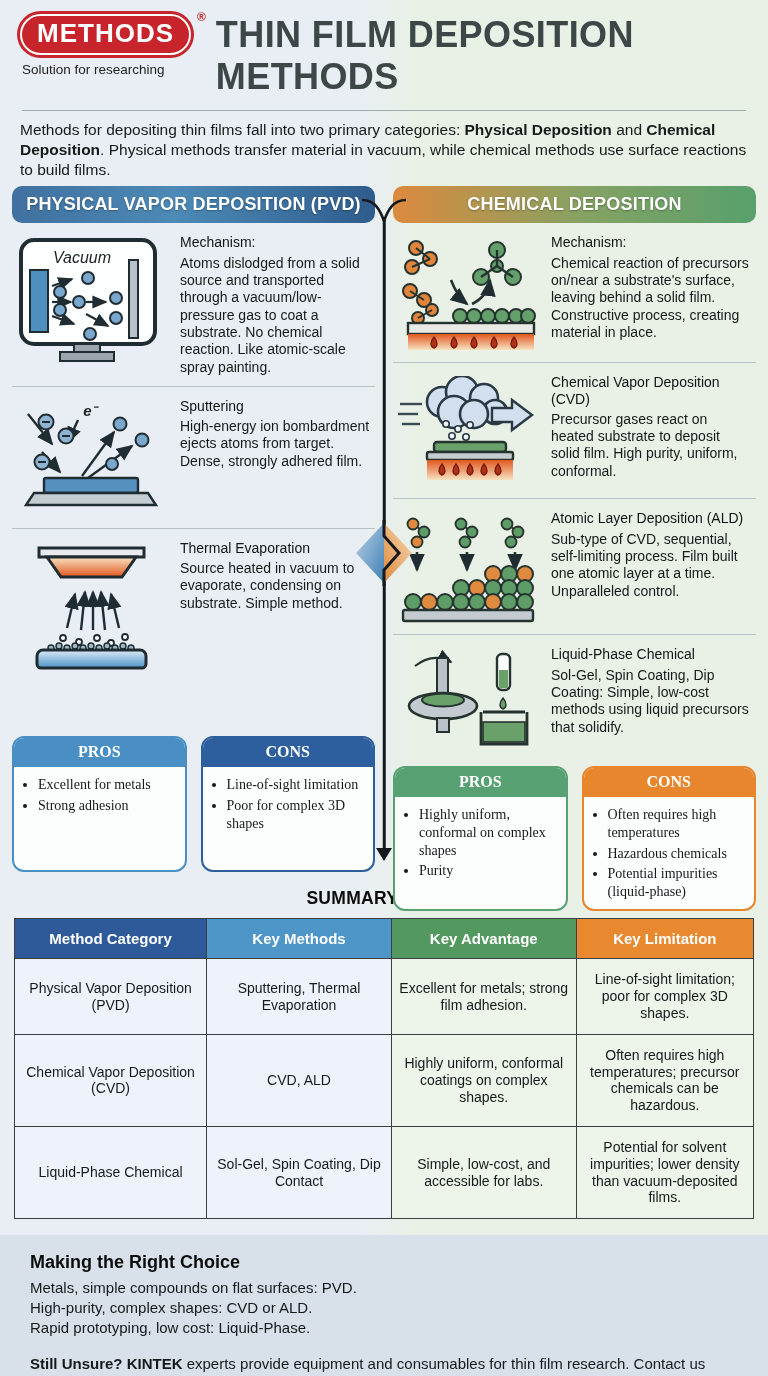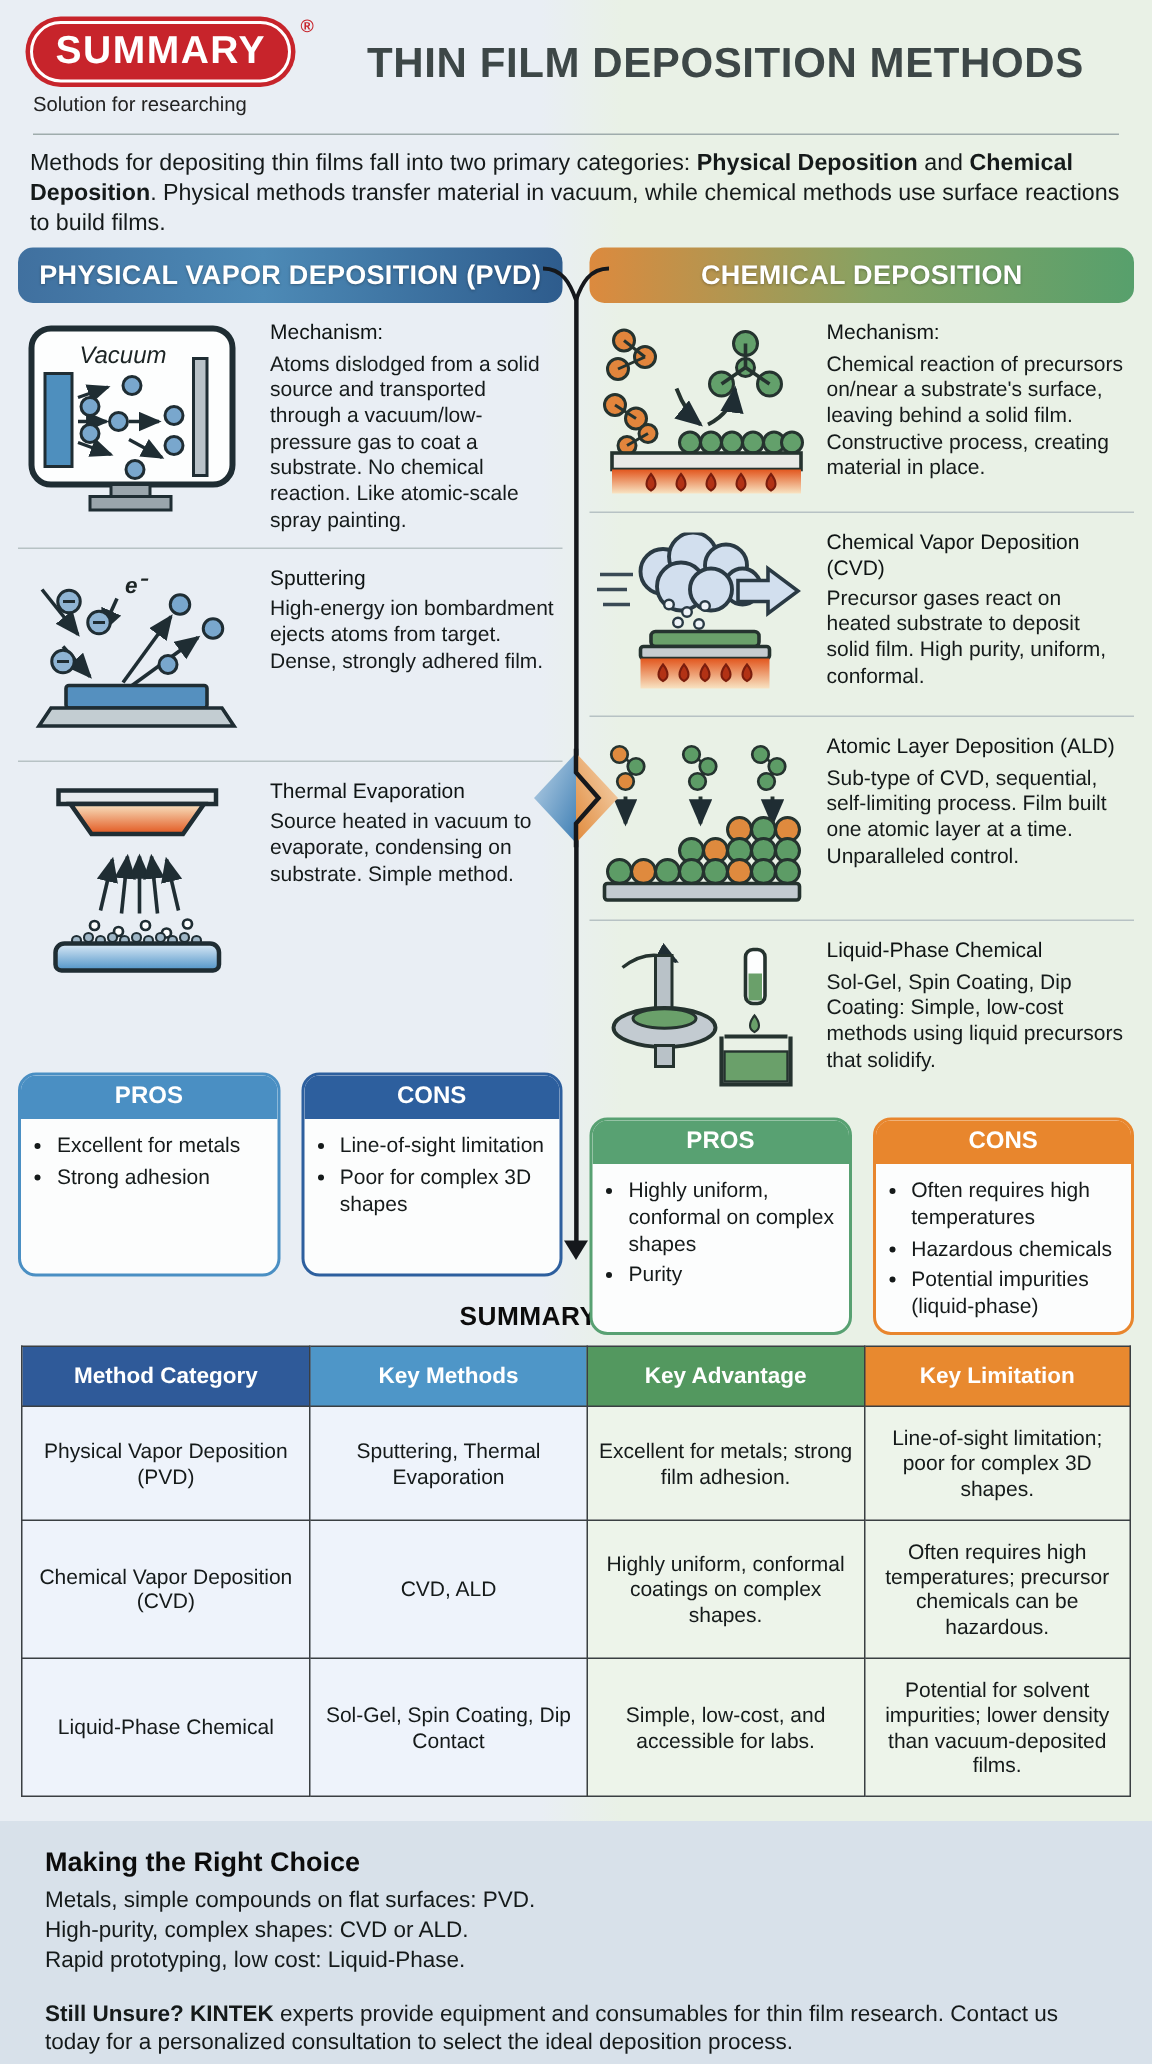--- a/index.html
+++ b/index.html
@@ -17,22 +17,22 @@
   .logo-block { flex:0 0 auto; }
   .logo-row { display:flex; align-items:flex-start; }
   .logo-pill {
     background:#c7242b; color:#fff; font-weight:bold; font-size:26px; letter-spacing:1px;
     padding:2px 15px 4px; border-radius:26px; border:2px solid #fff;
     box-shadow:0 0 0 3px #c7242b; display:inline-block;
   }
   .reg-mark { color:#c7242b; font-size:12px; font-weight:bold; margin:-4px 0 0 6px; }
   .tagline { font-size:13.5px; color:#222; margin-top:7px; padding-left:2px; }
   .main-title {
-    flex:1; text-align:center; font-size:28px; font-weight:bold; color:#3d4747;
-    letter-spacing:.4px; margin-top:12px; padding-left:10px;
+    flex:1; font-size:36px; font-weight:bold; color:#3d4747;
+    letter-spacing:.4px; padding-left:10px;
   }
   .header-rule { border:none; border-top:1.5px solid #9facac; margin:12px 22px 0 22px; }
   
   .intro { padding:9px 20px 2px; font-size:15.5px; line-height:1.3; }
   
   .columns { position:relative; display:flex; gap:18px; padding:4px 12px 8px; height:698px; }
   .col { flex:1 1 0; display:flex; flex-direction:column; min-width:0; }
   .col-header {
     border-radius:10px; color:#fff; font-weight:bold; text-align:center; font-size:18px;
     padding:8px 4px; letter-spacing:.2px; text-shadow:0 1px 2px rgba(0,0,0,.3); z-index:2;
@@ -40,21 +40,21 @@
   .pvd-head  { background:linear-gradient(90deg,#40709f,#4d8ab6 45%,#2e5c8d); }
   .chem-head { background:linear-gradient(90deg,#dc8a3e,#86a263 52%,#57a06c); }
   .method-row { display:flex; gap:10px; padding:11px 0 10px; align-items:flex-start; }
   .method-row.rule { border-bottom:1px solid #b7c2c4; }
   .icon-box { flex:0 0 158px; display:flex; justify-content:center; padding-top:2px;font-style:italic; }
   .icon-box.narrow { flex:0 0 148px; }
   .method-text { flex:1 1 auto; padding-right:4px; }
   .method-title { font-weight:normal; font-size:14px; line-height:1.15; margin-bottom:4px; color:#0f1414; }
   .method-desc { font-size:14px; line-height:1.24; }
   
-  .pc-row { display:flex; gap:14px; margin-top:auto; padding-top:6px; }
+  .pc-row { display:flex; gap:14px; margin-top:auto; padding-top:6px;font-family:Liberation Serif, serif; }
   .pc-box { flex:1 1 0; background:#fcfdfd; border-radius:12px; overflow:hidden; min-height:136px; border:2px solid; }
   .pc-box.b-pros-blue  { border-color:#4a8fc3; }
   .pc-box.b-cons-blue  { border-color:#2d5f9e; }
   .pc-box.b-pros-green { border-color:#58a172; }
   .pc-box.b-cons-orange{ border-color:#e8862d; }
   .pc-head { color:#fff; font-weight:bold; text-align:center; font-size:16px; padding:5px 2px 6px; }
   .bg-pros-blue  { background:#4a8fc3; }
   .bg-cons-blue  { background:#2d5f9e; }
   .bg-pros-green { background:#58a172; }
   .bg-cons-orange{ background:#e8862d; }
@@ -121,21 +121,21 @@
         <stop offset="1" stop-color="#f5d9b8"></stop>
     </linearGradient>
   </defs>
 </svg>
 
 <div class="page">
 
   <div class="header">
     <div class="logo-block">
       <div class="logo-row">
-        <span class="logo-pill">SUMMARY</span>
+        <span class="logo-pill">METHODS</span>
         <span class="reg-mark">®</span>
       </div>
       <div class="tagline">Solution for researching</div>
     </div>
     <div class="main-title">THIN FILM DEPOSITION METHODS</div>
   </div>
   <hr class="header-rule">
 
   <p class="intro"><span>Methods for depositing thin films fall into two primary categories: </span><b>Physical Deposition</b><span> and </span><b>Chemical Deposition</b><span>. Physical methods transfer material in vacuum, while chemical methods use surface reactions to build films.</span></p>
 

